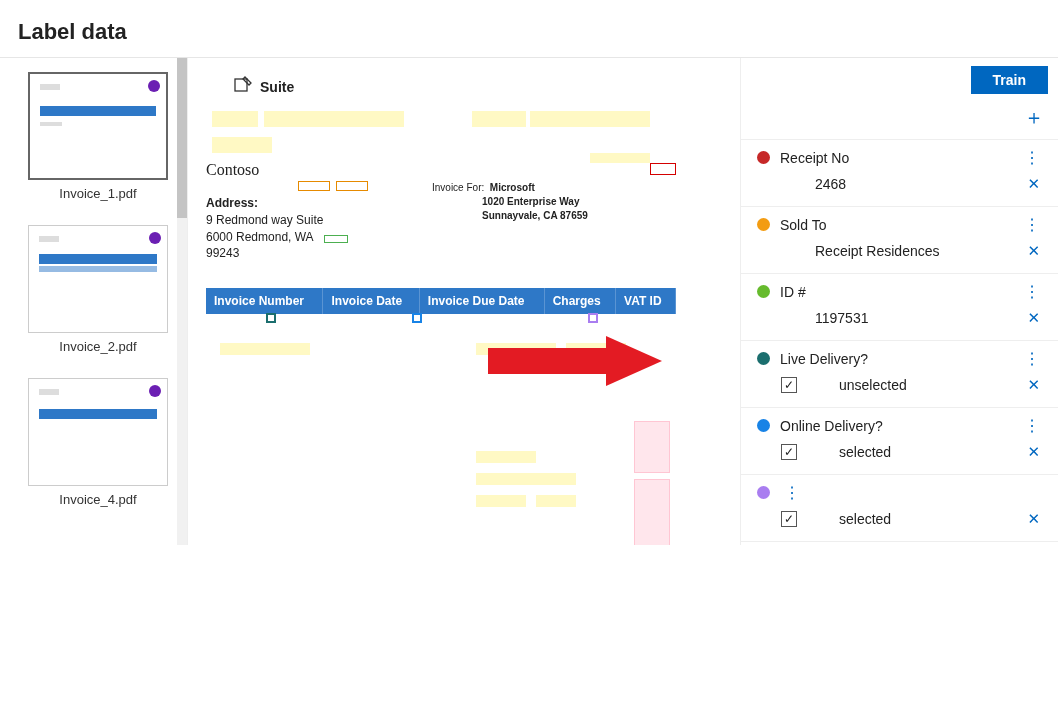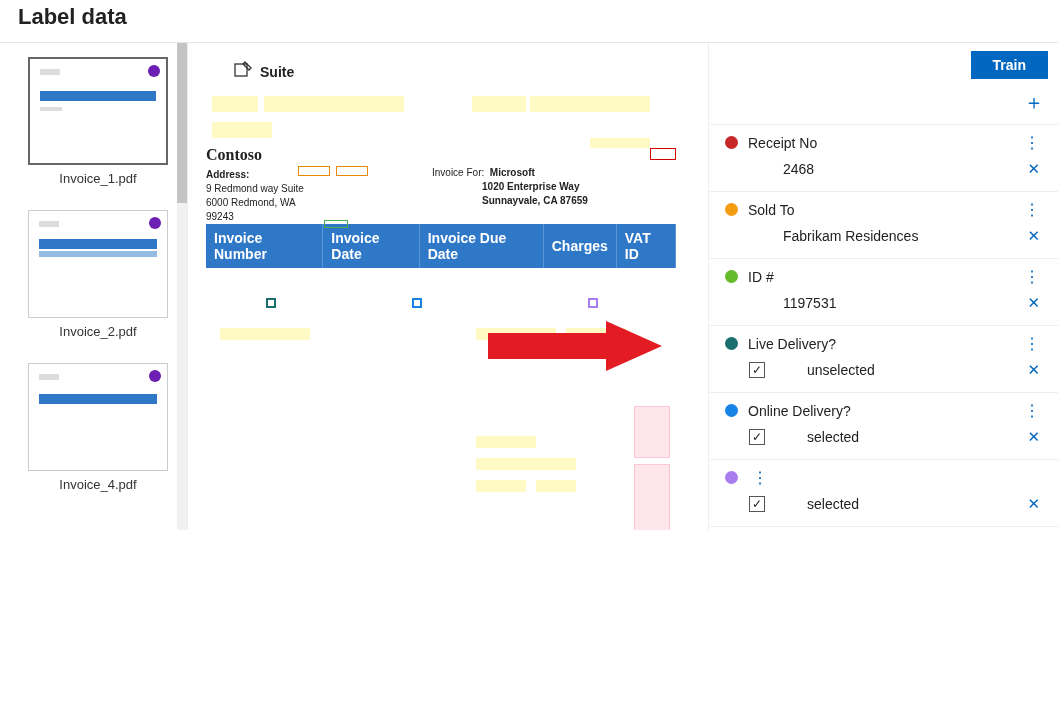--- a/index.html
+++ b/index.html
@@ -1,52 +1,52 @@
 <!DOCTYPE html>
 <html><head>
 <meta charset="utf-8">
 <style>
   * { box-sizing: border-box; margin: 0; padding: 0; }
   body { font-family: "Segoe UI", Arial, sans-serif; font-size: 13px; color: #222; background: #fff; width: 1058px; }
-  .page-title { font-size: 22px; font-weight: 600; padding: 4px 18px 12px; border-bottom: 1px solid #e6e6e6; }
+  .page-title { font-size: 22px; font-weight: 600; padding: 19px 18px 12px; border-bottom: 1px solid #e6e6e6; }
   .layout { display: flex; }
   
   .left { width: 188px; border-right: 1px solid #eee; padding: 14px 28px; position: relative; }
   .scroll-track { position:absolute; right:0; top:0; bottom:0; width:10px; background:#f1f1f1; }
   .scroll-thumb { position:absolute; right:0; top:0; width:10px; height:160px; background:#c4c4c4; }
   .thumb-card { width: 140px; margin: 0 auto 18px; cursor: pointer; }
   .thumb-img { height: 108px; border: 1px solid #ccc; position: relative; background: #fff; }
   .thumb-card.sel .thumb-img { border: 2px solid #666; }
   .thumb-dot { position: absolute; top: 6px; right: 6px; width: 12px; height: 12px; border-radius: 50%; background: #6b1fb3; }
   .mini-header { position:absolute; top:10px; left:10px; width:20px; height:6px; background:#ddd; }
   .mini-bar { position:absolute; left:10px; right:10px; height:10px; background:#2e78c7; }
   .mini-text { position:absolute; left:10px; width:22px; height:4px; background:#ddd; }
   .thumb-label { text-align: center; font-size: 13px; padding: 6px 0; color: #333; }
   
   .mid { flex: 1; padding: 14px 18px 0 18px; position: relative; overflow: hidden; }
   .toolbar { display: flex; align-items: center; gap: 8px; padding: 4px 0 14px 28px; font-size: 14px; font-weight: 600; }
   .doc { position: relative; width: 470px; font-size: 11px; }
   .hl { background: #fff9c4; position: absolute; height: 16px; }
   .lbl-box { position:absolute; width:10px; height:10px; border:2px solid; background:#fff; }
-  .company { font-family: Georgia, serif; font-size: 16px; font-weight: 700; padding-top: 50px; }
-  .addr-block { margin-top: 4px; font-size: 10px; line-height: 1.4; }
+  .company { font-family: Georgia, serif; font-size: 16px; font-weight: 400; padding-top: 50px; }
+  .addr-block { margin-top: 16px; font-size: 12px; line-height: 1.4; }
   .addr-block b { font-weight: 600; }
   .inv-for { position: absolute; left: 226px; top: 70px; font-size: 10px; line-height: 1.4; }
   .red-box { position:absolute; right:0; top:52px; width:26px; height:12px; border:1.5px solid #d40000; }
   .orange-box { position:absolute; width:32px; height:10px; border:1.5px solid #e68a00; top:70px; }
   .green-box { position:absolute; width:24px; height:8px; border:1.5px solid #4caf50; top:124px; left:118px; }
-  .tbl { width: 100%; border-collapse: collapse; font-size: 14px; }
+  .tbl { width: 100%; border-collapse: collapse; margin-top: 26px; font-size: 12px; }
   .tbl th { background: #2e78c7; color: #fff; text-align: left; font-weight: 600; padding: 6px 8px; border-right: 1px solid #5a94d3; }
   .tbl td { padding: 8px 8px; border-bottom: 1px solid #ddd; }
   .pink-box { position:absolute; background:#ffe6ec; border:1px solid #ffc6d3; }
   .arrow { position:absolute; left:300px; top:278px; width:175px; height:50px; pointer-events:none; }
   .arrow-shaft { position:absolute; left:0; top:12px; width:120px; height:26px; background:#e31b23; }
   .arrow-head { position:absolute; left:118px; top:0; width:0; height:0; border-top:25px solid transparent; border-bottom:25px solid transparent; border-left:56px solid #e31b23; }
   
-  .right { width: 350px; border-left: 1px solid #eee; display: flex; flex-direction: column; }
+  .right { width: 318px; border-left: 1px solid #eee; display: flex; flex-direction: column; }
   .train-row { display:flex; justify-content:flex-end; padding: 8px 10px 0 0; }
   .train-btn { background:#0067c0; color:#fff; border:0; font-size:14px; font-weight:600; padding:6px 22px; cursor:pointer; }
   .add-row { display:flex; justify-content:flex-end; padding: 10px 14px 8px; border-bottom:1px solid #eee; color:#0067c0; font-size:20px; font-weight:300; }
   .field { border-bottom:1px solid #eee; padding: 8px 14px 11px 16px; }
   .field-head { display:flex; align-items:center; gap:10px; }
   .dot { width:13px; height:13px; border-radius:50%; flex-shrink:0; }
   .field-name { flex:1; font-size:14px; color:#222; }
   .more { color:#0067c0; font-size:16px; cursor:pointer; padding:0 4px; }
   .field-val-row { display:flex; align-items:center; padding: 8px 0 2px 24px; }
   .field-val { flex:1; font-size:14px;margin-left:34px; }
@@ -191,21 +191,21 @@
             <span class="clear-x">✕</span>
           </div>
         </div>
         <div class="field">
           <div class="field-head">
             <span class="dot" style="background:#f39c12"></span>
             <span class="field-name">Sold To</span>
             <span class="more">⋮</span>
           </div>
           <div class="field-val-row">
-            <span class="field-val">Fabrikam Residences</span>
+            <span class="field-val">Receipt Residences</span>
             <span class="clear-x">✕</span>
           </div>
         </div>
         <div class="field">
           <div class="field-head">
             <span class="dot" style="background:#66bb2d"></span>
             <span class="field-name">ID #</span>
             <span class="more">⋮</span>
           </div>
           <div class="field-val-row">

